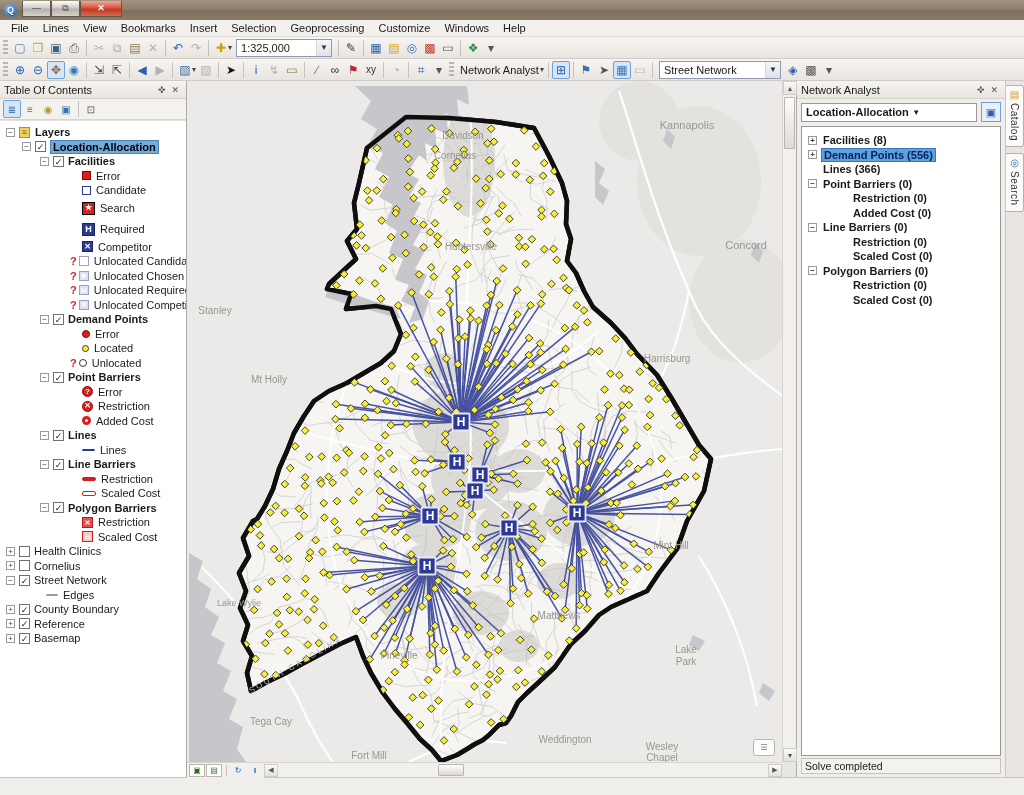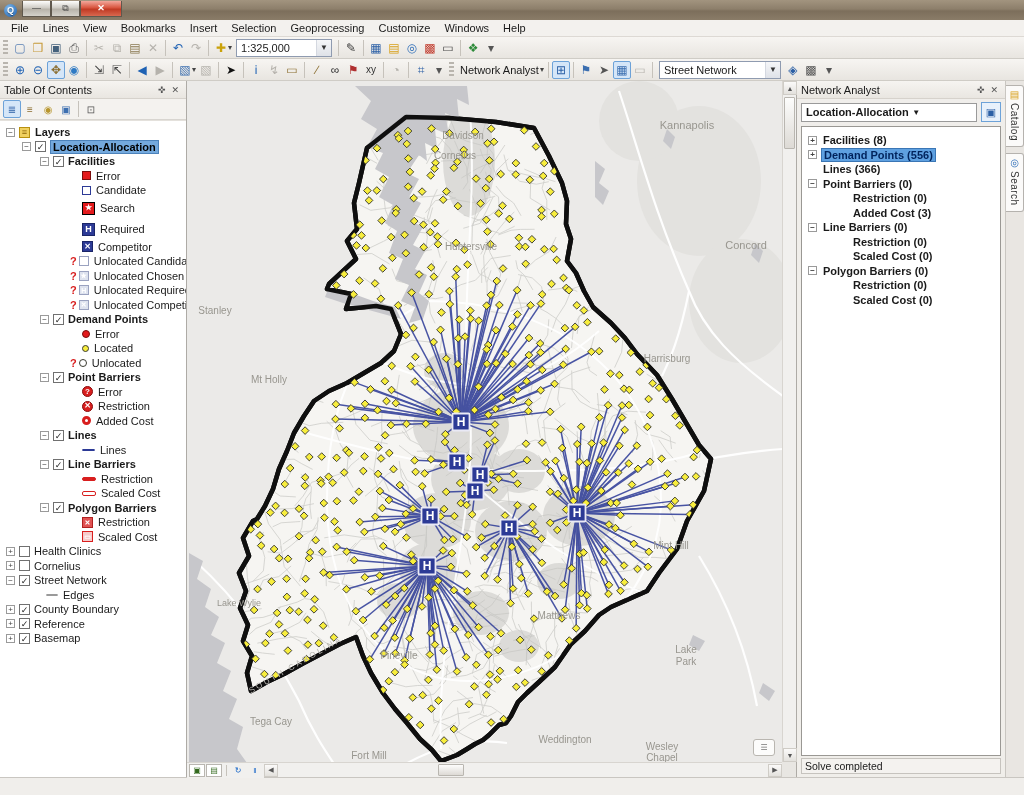--- a/index.html
+++ b/index.html
@@ -1662,21 +1662,21 @@
           <div class="na-row" style="padding-left: 6px;">
             <span class="exp">−</span>
             <span class="lbl">Point Barriers (0)</span>
           </div>
           <div class="na-row" style="padding-left: 36px;">
             <span style="width: 13px;"></span>
             <span class="lbl">Restriction (0)</span>
           </div>
           <div class="na-row" style="padding-left: 36px;">
             <span style="width: 13px;"></span>
-            <span class="lbl">Added Cost (3)</span>
+            <span class="lbl">Added Cost (0)</span>
           </div>
           <div class="na-row" style="padding-left: 6px;">
             <span class="exp">−</span>
             <span class="lbl">Line Barriers (0)</span>
           </div>
           <div class="na-row" style="padding-left: 36px;">
             <span style="width: 13px;"></span>
             <span class="lbl">Restriction (0)</span>
           </div>
           <div class="na-row" style="padding-left: 36px;">

